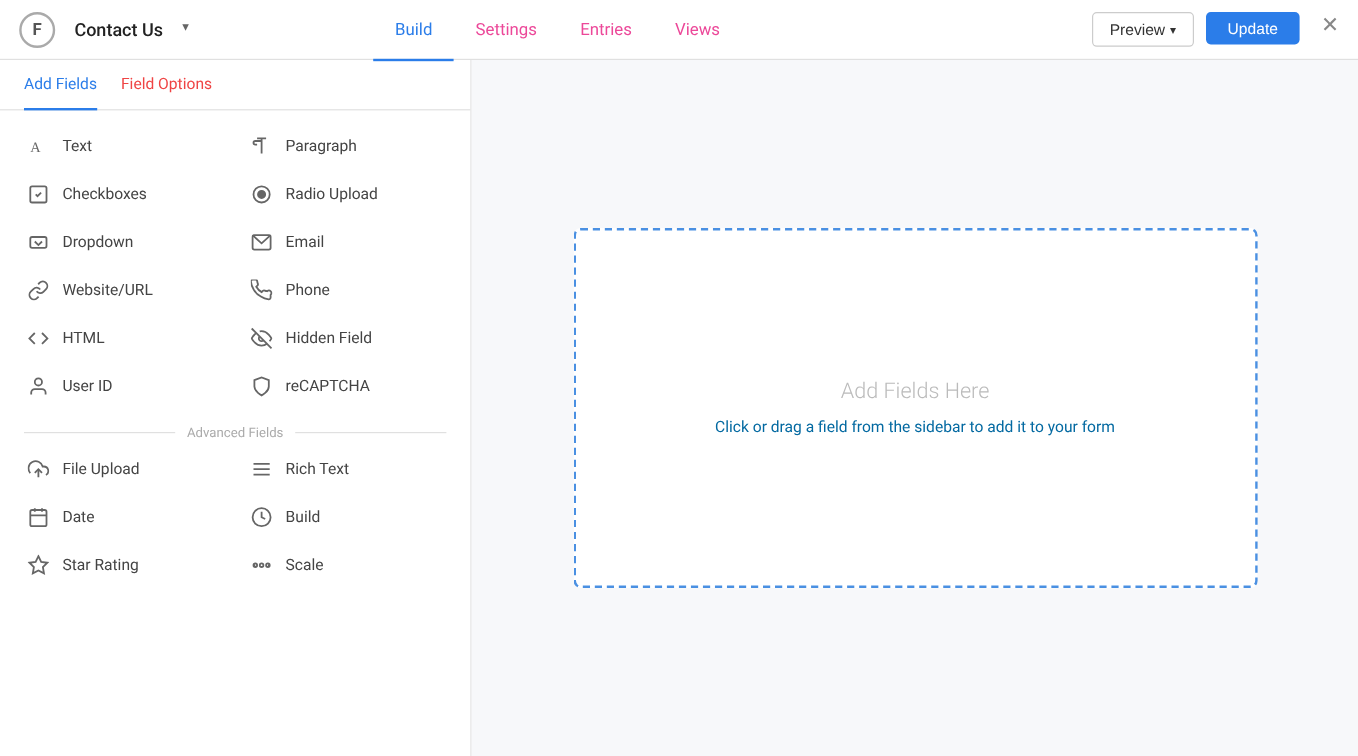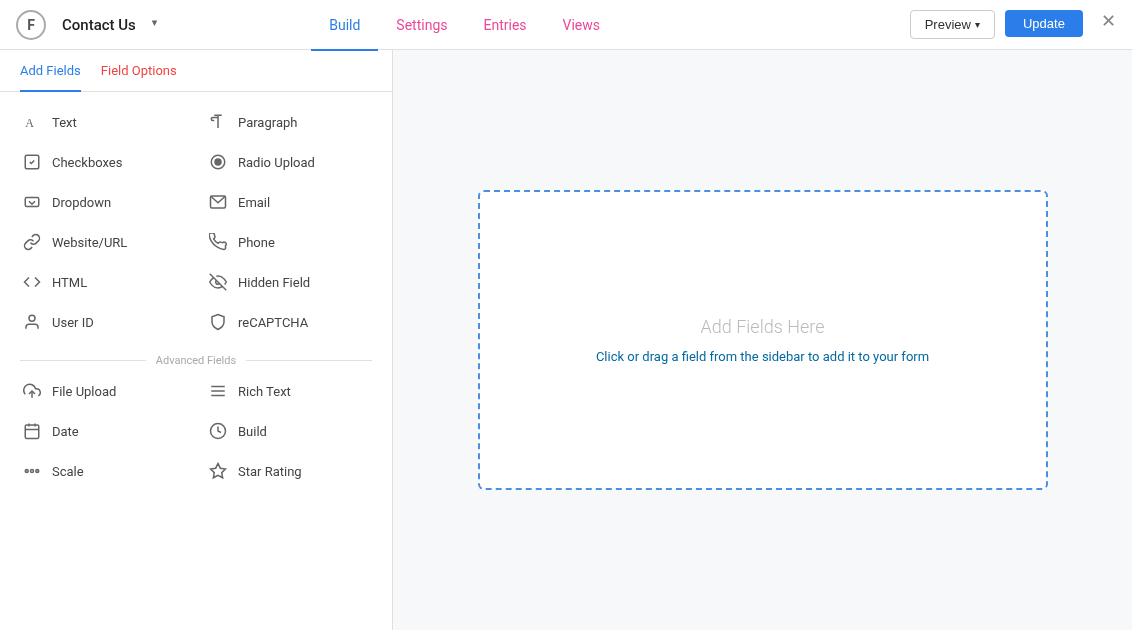--- a/index.html
+++ b/index.html
@@ -292,38 +292,38 @@
                 <circle cx="12" cy="12" r="10"></circle>
                 <polyline points="12,6 12,12 16,14"></polyline>
               </svg>
           </span>
           <span>Build</span>
         </div>
 
         <div class="field-item">
           <span class="field-icon">
             <svg viewBox="0 0 24 24" fill="none" stroke="currentColor" stroke-width="2">
+                <polygon points="12,2 15.09,8.26 22,9.27 17,14.14 18.18,21.02 12,17.77 5.82,21.02 7,14.14 2,9.27 8.91,8.26"></polygon>
+              </svg>
+          </span>
+          <span>Star Rating</span>
+        </div>
+
+        <div class="field-item">
+          <span class="field-icon">
+            <svg viewBox="0 0 24 24" fill="none" stroke="currentColor" stroke-width="2">
                 <circle cx="5" cy="12" r="2"></circle>
                 <circle cx="12" cy="12" r="2"></circle>
                 <circle cx="19" cy="12" r="2"></circle>
                 <line x1="5" y1="12" x2="3" y2="12"></line>
                 <line x1="19" y1="12" x2="21" y2="12"></line>
               </svg>
           </span>
           <span>Scale</span>
         </div>
-
-        <div class="field-item">
-          <span class="field-icon">
-            <svg viewBox="0 0 24 24" fill="none" stroke="currentColor" stroke-width="2">
-                <polygon points="12,2 15.09,8.26 22,9.27 17,14.14 18.18,21.02 12,17.77 5.82,21.02 7,14.14 2,9.27 8.91,8.26"></polygon>
-              </svg>
-          </span>
-          <span>Star Rating</span>
-        </div>
       </div>
     </div>
   </div>
 
   <div class="main-canvas">
     <div class="drop-zone">
       <div class="drop-zone-title">Add Fields Here</div>
       <div class="drop-zone-subtitle">Click or drag a field from the sidebar to add it to your form</div>
     </div>
   </div>

